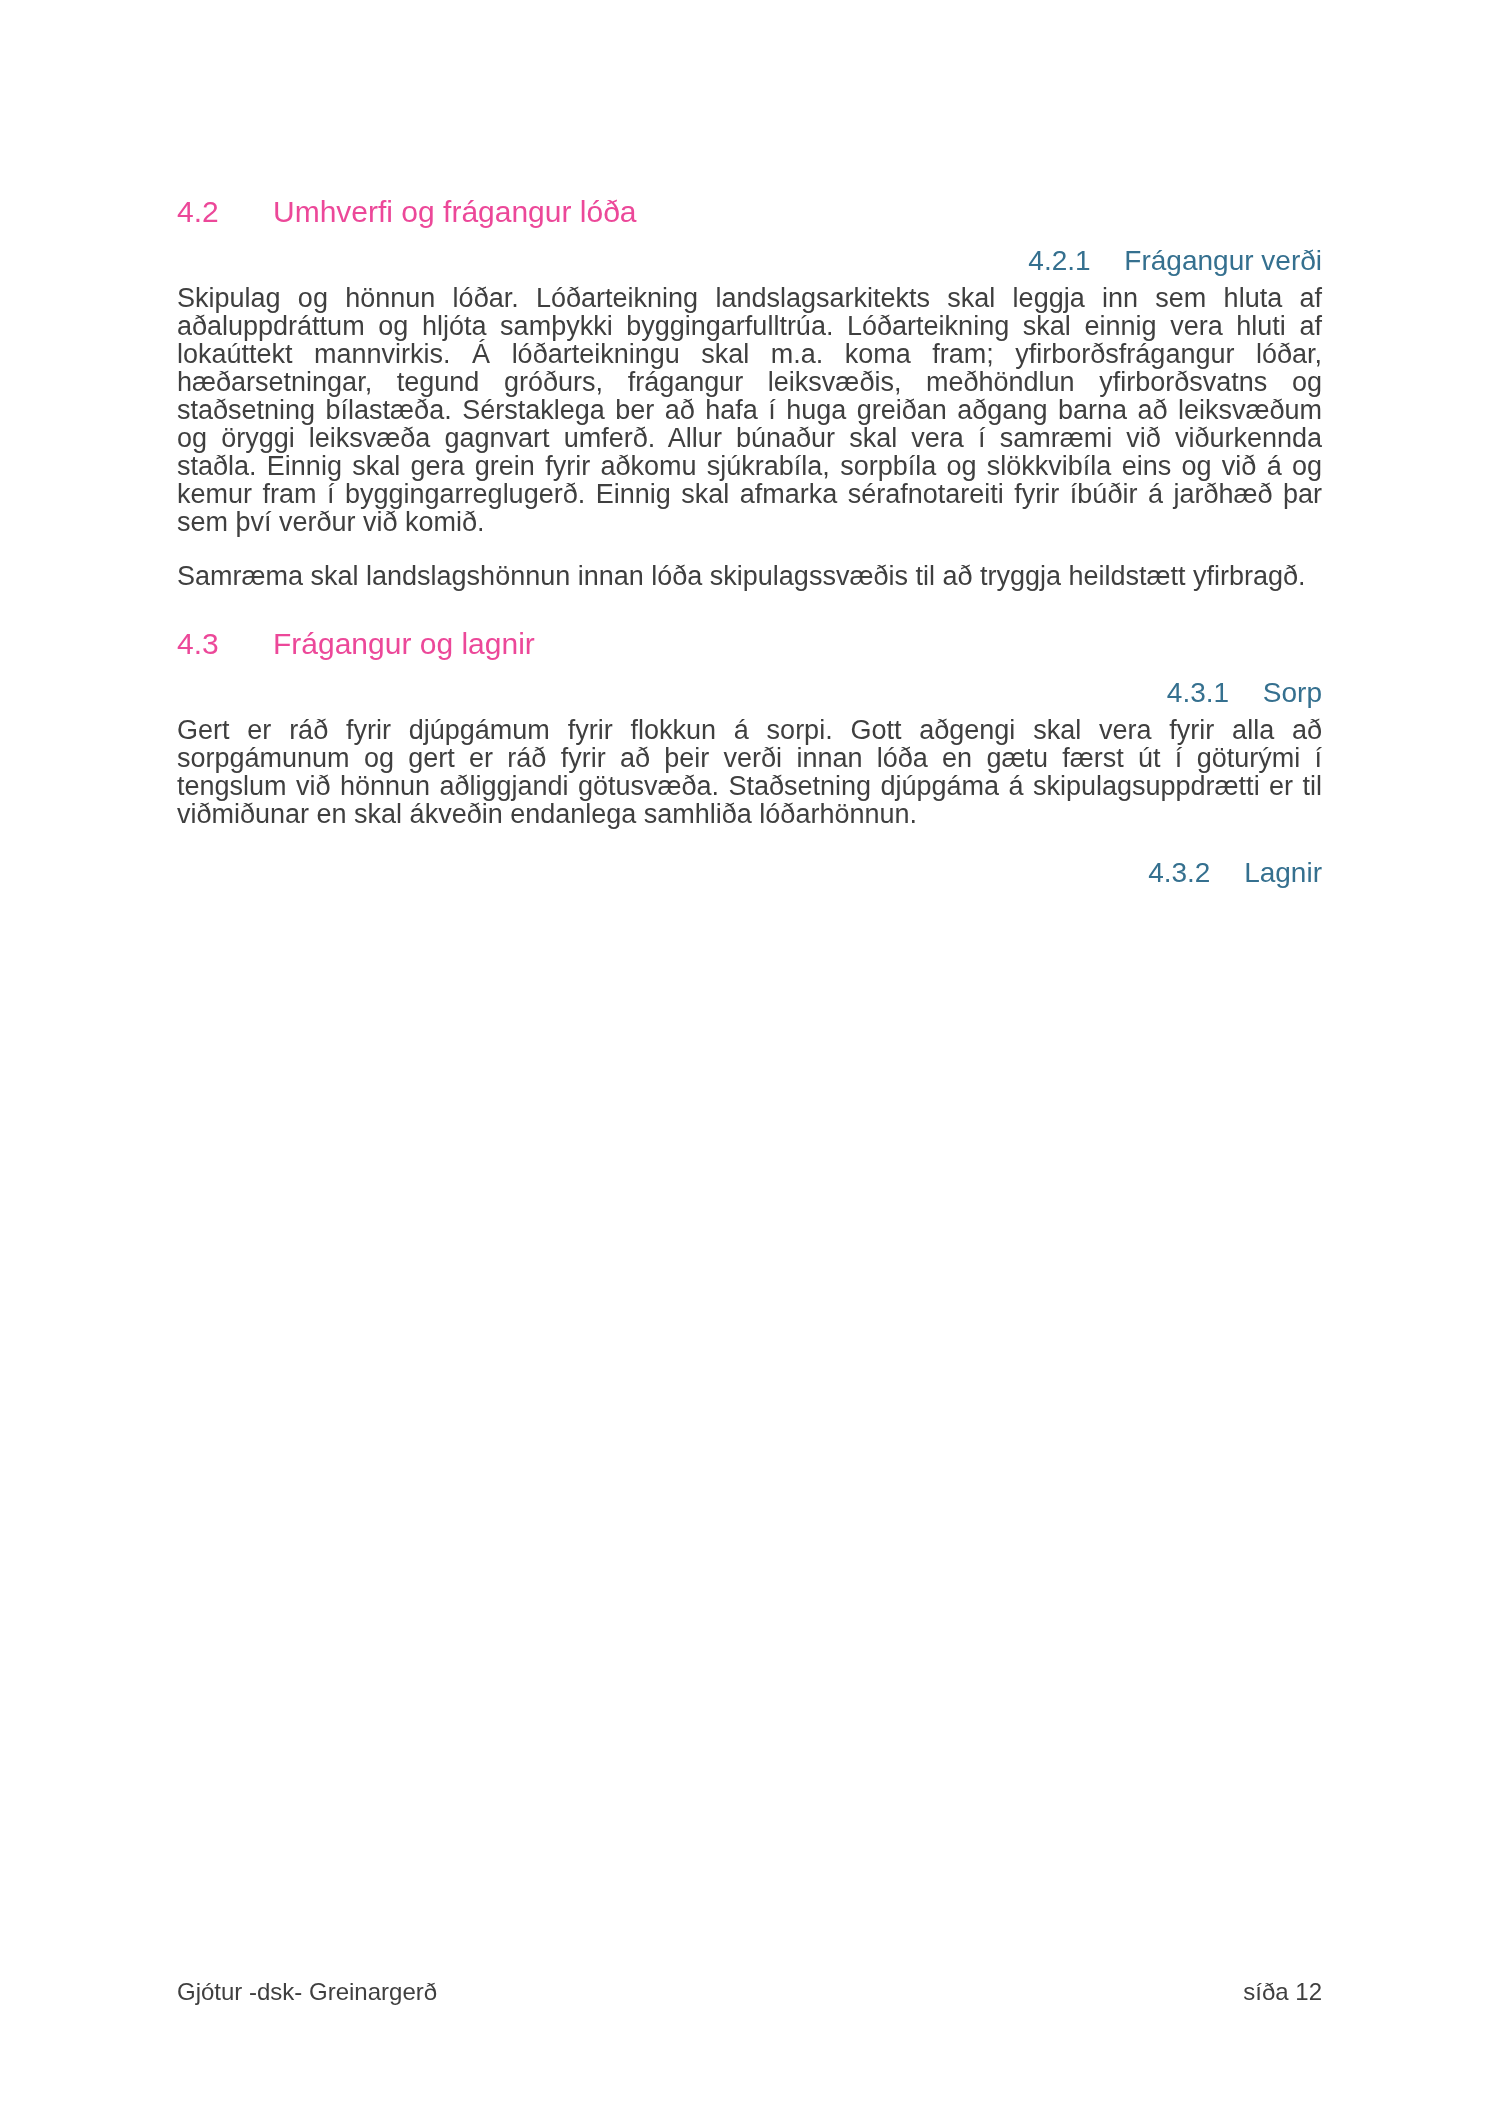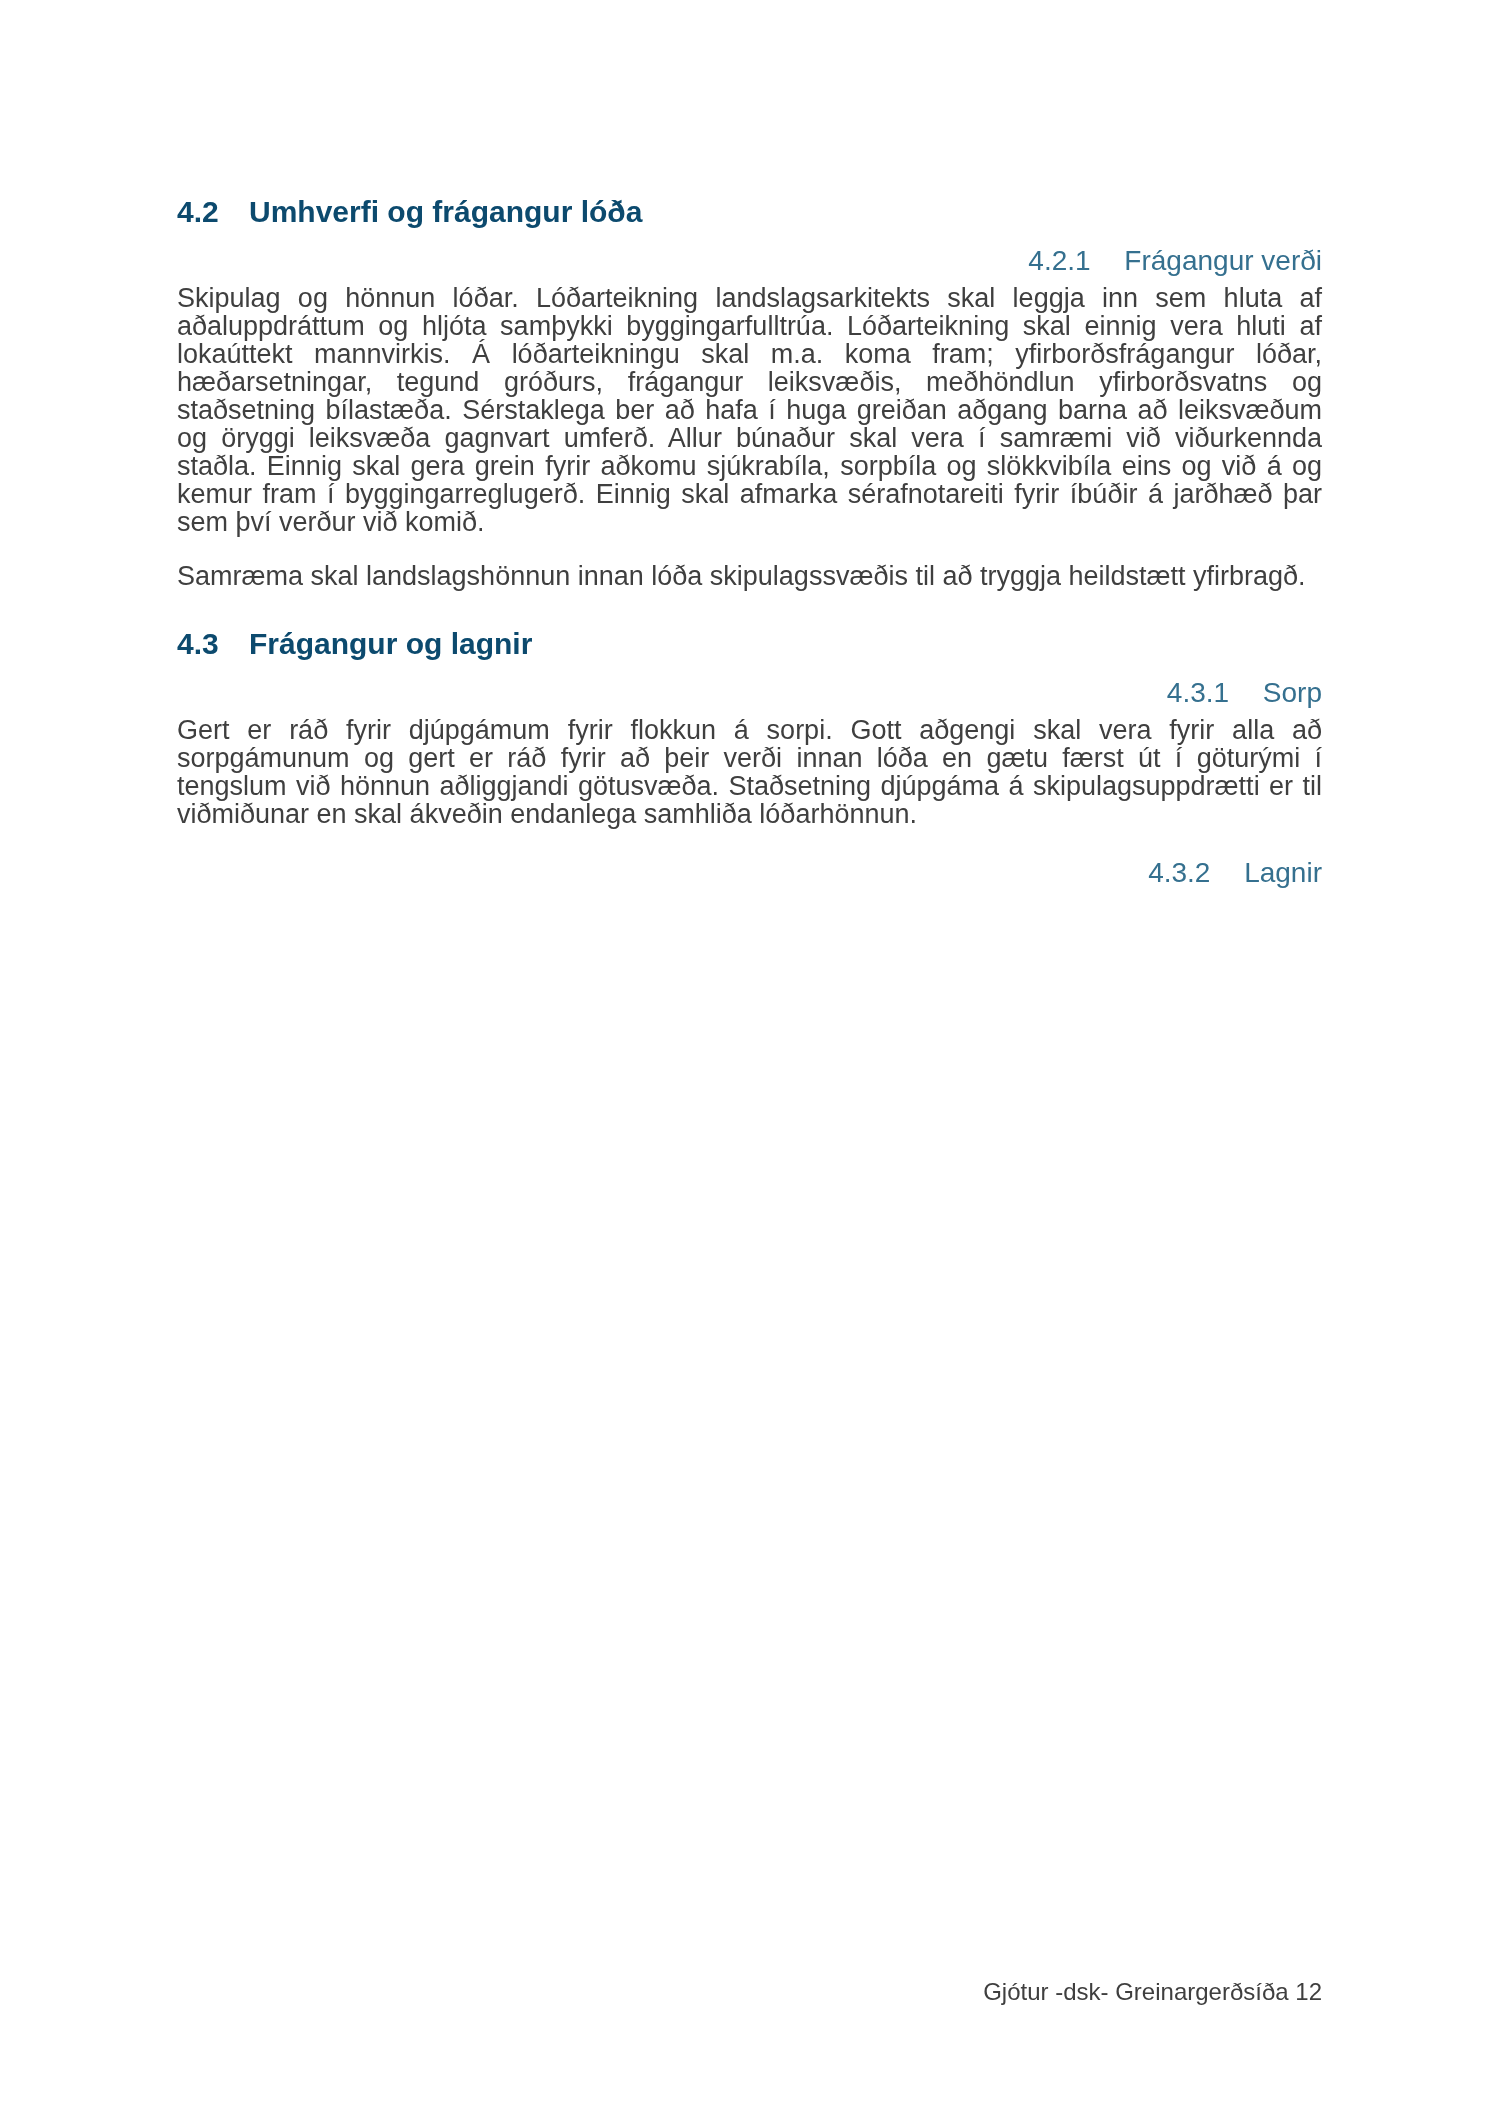--- a/index.html
+++ b/index.html
@@ -12,26 +12,27 @@
     position: relative;
     overflow: hidden;
   }
   .content {
     position: absolute;
     left: 177px;
     width: 1145px;
     top: 192px;
   }
   .h2 {
-    color: #0c4a6e;
+    color: #ec4899;
     font-size: 30px;
-    font-weight: 700;
+    font-weight: 400;
     line-height: 40px;
     margin: 34px 0 10px 0;
     display: flex;
+    gap: 24px;
   }
   .h2:first-child { margin-top: 0; }
   .h2 .num { flex: 0 0 72px; }
   .h3 {
     color: #35708f;
     font-size: 28px;
     font-weight: 400;
     line-height: 38px;
     margin: 6px 0 4px 0;
     display: flex;
@@ -44,21 +45,21 @@
     text-align: justify;
     margin: 0 0 26px 0;
     color: #3f3f3f;
   }
   .footer {
     position: absolute;
     left: 177px;
     width: 1145px;
     top: 1978px;
     display: flex;
-    justify-content: flex-end;
+    justify-content: space-between;
     font-size: 24px;
     color: #3f3f3f;
   }
 </style>
 </head>
 <body>
 
 <div class="content">
 
   <div class="h2">

